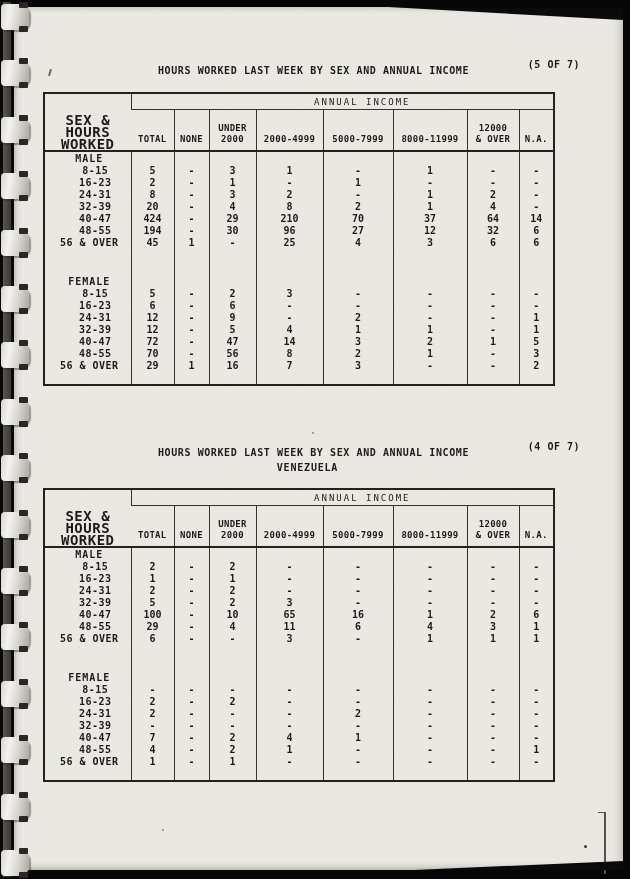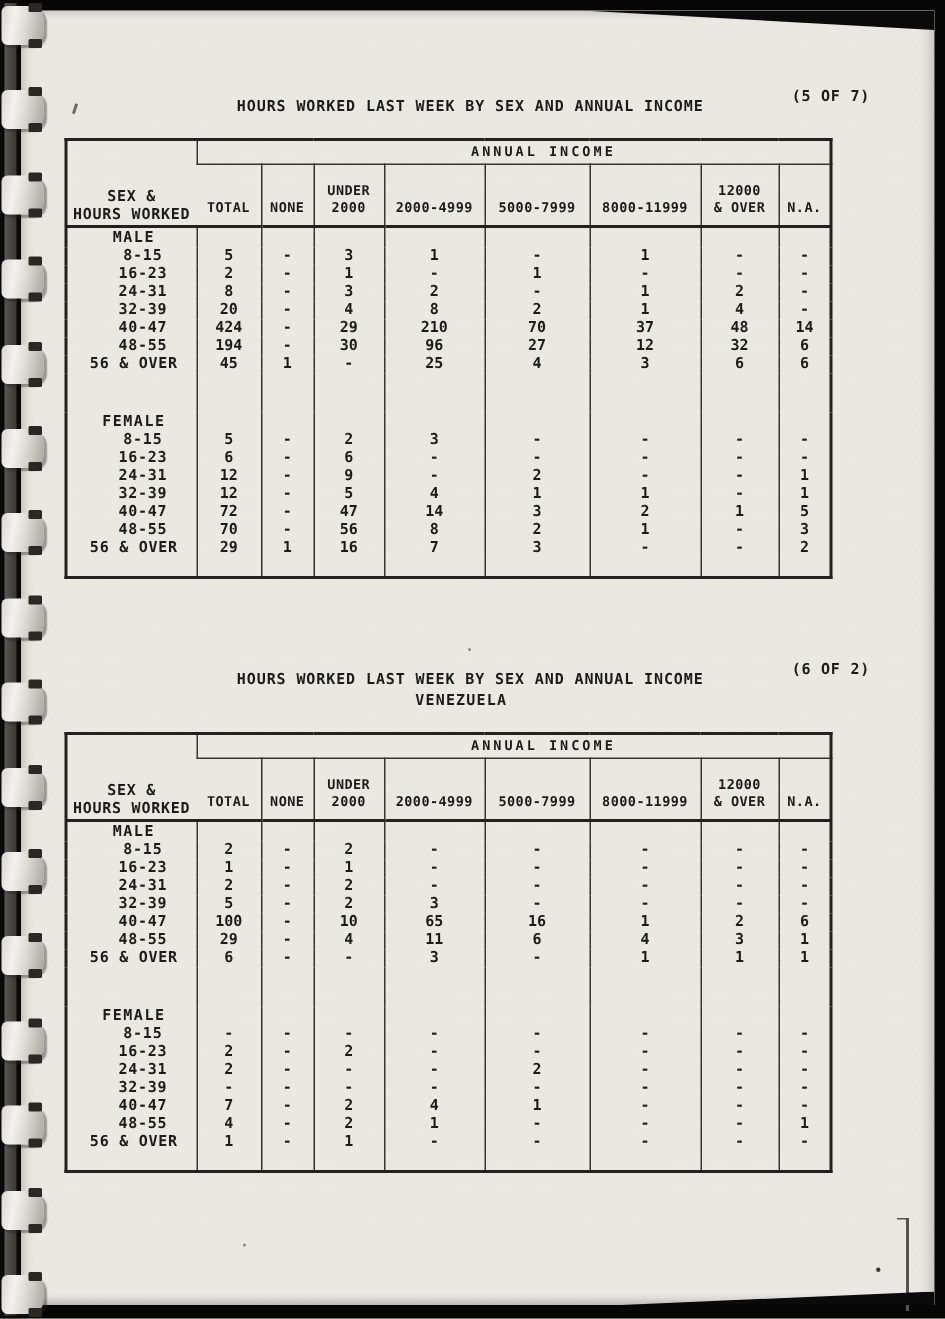--- a/index.html
+++ b/index.html
@@ -59,23 +59,23 @@
     border-collapse:collapse;table-layout:fixed;width:510px;
     border:2px solid #23211e;margin-top:14px;
   }
   .dtable th,.dtable td{
     border-left:1px solid #37342f;padding:0;
     font-family:"DejaVu Sans Mono", monospace;color:#1d1b18;
     overflow:hidden;
   }
   .dtable th:first-child,.dtable td:first-child{border-left:none;}
   tr.hr1 th{height:15px;}
-  th.spanhead{font-size:9px;font-weight:700;letter-spacing:2px;text-align:center;border-bottom:1px solid #37342f;padding-left:40px;}
+  th.spanhead{font-size:9px;font-weight:400;letter-spacing:2px;text-align:center;border-bottom:1px solid #37342f;padding-left:40px;}
   th.sexhead{
-    font-size:10px;font-weight:700;letter-spacing:0.5px;text-align:center;
+    font-size:14px;font-weight:700;letter-spacing:0.5px;text-align:center;
     white-space:pre-line;vertical-align:bottom;padding-bottom:0;line-height:12px;
     border-bottom:2px solid #23211e;
   }
   tr.hr2 th.colhead{
     font-size:9px;font-weight:700;letter-spacing:0.3px;text-align:center;
     white-space:pre-line;vertical-align:bottom;padding-bottom:5px;height:35px;line-height:11px;
     border-bottom:2px solid #23211e;
   }
   .dtable tbody td{font-size:10px;font-weight:700;height:12px;line-height:12px;}
   td.vcell{text-align:center;}
@@ -194,21 +194,21 @@
               <td class="vcell">-</td>
             </tr>
             <tr class="drow">
               <td class="rlabel">40-47</td>
               <td class="vcell">424</td>
               <td class="vcell">-</td>
               <td class="vcell">29</td>
               <td class="vcell">210</td>
               <td class="vcell">70</td>
               <td class="vcell">37</td>
-              <td class="vcell">48</td>
+              <td class="vcell">64</td>
               <td class="vcell">14</td>
             </tr>
             <tr class="drow">
               <td class="rlabel">48-55</td>
               <td class="vcell">194</td>
               <td class="vcell">-</td>
               <td class="vcell">30</td>
               <td class="vcell">96</td>
               <td class="vcell">27</td>
               <td class="vcell">12</td>
@@ -336,21 +336,21 @@
               <td class="vcell"></td>
               <td class="vcell"></td>
             </tr>
           </tbody>
         </table>
     </section>
 
     <section class="tblock" style="top:434px">
       <div class="theader">
         <h2 class="ttitle">HOURS WORKED LAST WEEK BY SEX AND ANNUAL INCOME</h2>
-        <span class="tpage">(6 OF 2)</span>
+        <span class="tpage">(4 OF 7)</span>
       </div>
       <div class="tsub">VENEZUELA</div>
       <table class="dtable">
           <colgroup>
             <col style="width: 87px;">
             <col style="width: 43px;">
             <col style="width: 35px;">
             <col style="width: 47px;">
             <col style="width: 67px;">
             <col style="width: 70px;">

